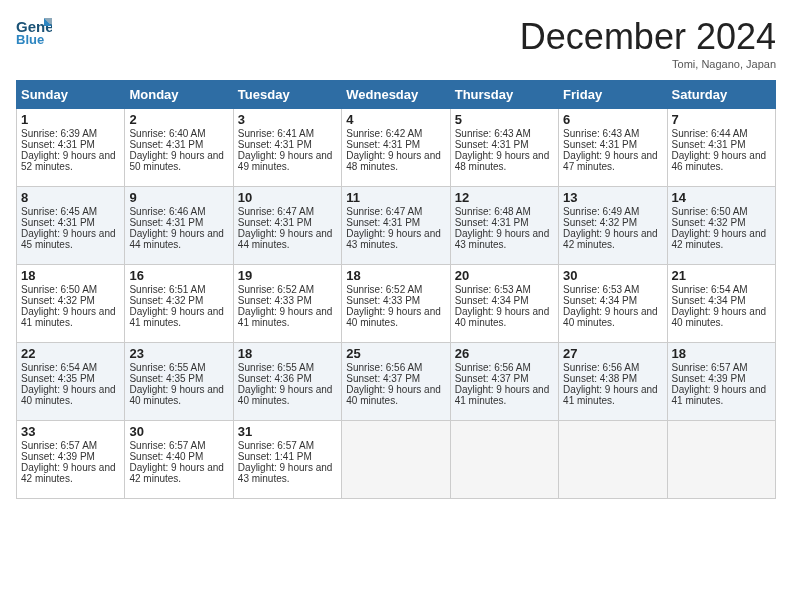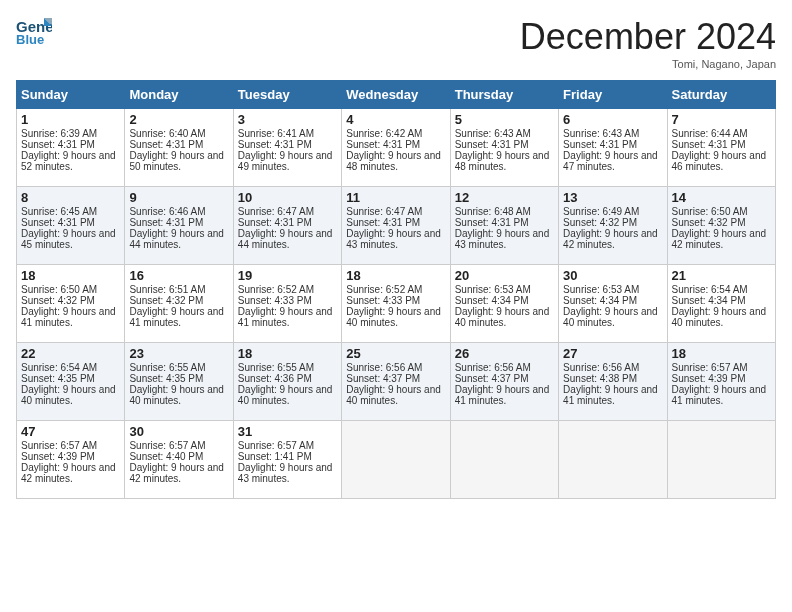--- a/index.html
+++ b/index.html
@@ -138,21 +138,21 @@
         <tr>
           <td><span class="day-num">22</span><span>Sunrise: 6:54 AM</span><br><span>Sunset: 4:35 PM</span><br><span>Daylight: 9 hours and 40 minutes.</span></td>
           <td><span class="day-num">23</span><span>Sunrise: 6:55 AM</span><br><span>Sunset: 4:35 PM</span><br><span>Daylight: 9 hours and 40 minutes.</span></td>
           <td><span class="day-num">18</span><span>Sunrise: 6:55 AM</span><br><span>Sunset: 4:36 PM</span><br><span>Daylight: 9 hours and 40 minutes.</span></td>
           <td><span class="day-num">25</span><span>Sunrise: 6:56 AM</span><br><span>Sunset: 4:37 PM</span><br><span>Daylight: 9 hours and 40 minutes.</span></td>
           <td><span class="day-num">26</span><span>Sunrise: 6:56 AM</span><br><span>Sunset: 4:37 PM</span><br><span>Daylight: 9 hours and 41 minutes.</span></td>
           <td><span class="day-num">27</span><span>Sunrise: 6:56 AM</span><br><span>Sunset: 4:38 PM</span><br><span>Daylight: 9 hours and 41 minutes.</span></td>
           <td><span class="day-num">18</span><span>Sunrise: 6:57 AM</span><br><span>Sunset: 4:39 PM</span><br><span>Daylight: 9 hours and 41 minutes.</span></td>
         </tr>
         <tr>
-          <td><span class="day-num">47</span><span>Sunrise: 6:57 AM</span><br><span>Sunset: 4:39 PM</span><br><span>Daylight: 9 hours and 42 minutes.</span></td>
+          <td><span class="day-num">33</span><span>Sunrise: 6:57 AM</span><br><span>Sunset: 4:39 PM</span><br><span>Daylight: 9 hours and 42 minutes.</span></td>
           <td><span class="day-num">30</span><span>Sunrise: 6:57 AM</span><br><span>Sunset: 4:40 PM</span><br><span>Daylight: 9 hours and 42 minutes.</span></td>
           <td><span class="day-num">31</span><span>Sunrise: 6:57 AM</span><br><span>Sunset: 1:41 PM</span><br><span>Daylight: 9 hours and 43 minutes.</span></td>
           <td class="empty"></td>
           <td class="empty"></td>
           <td class="empty"></td>
           <td class="empty"></td>
         </tr>
       </tbody>
   </table>
 </div>

